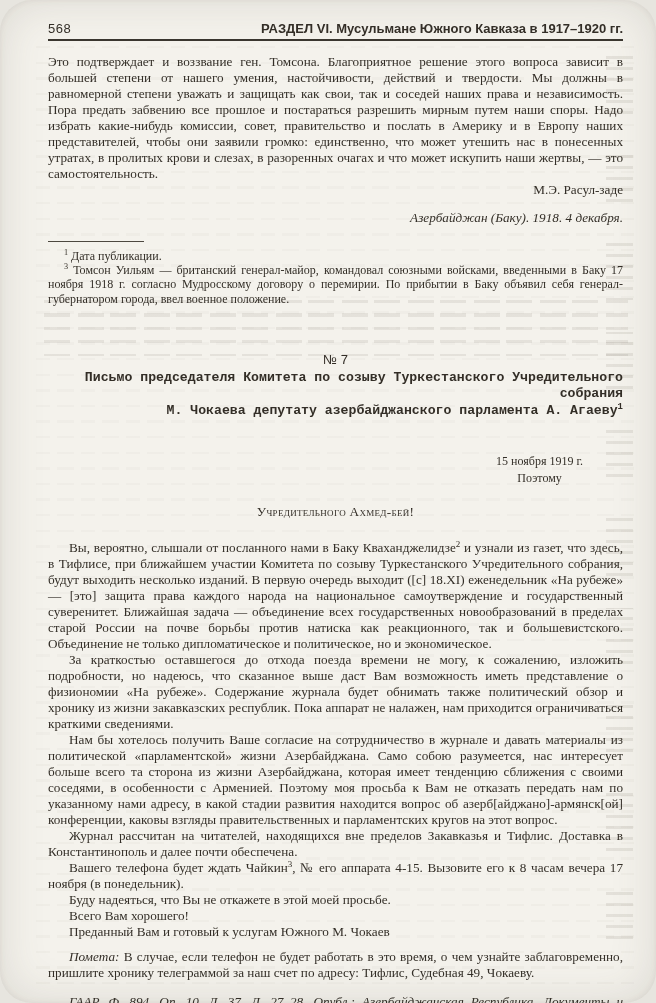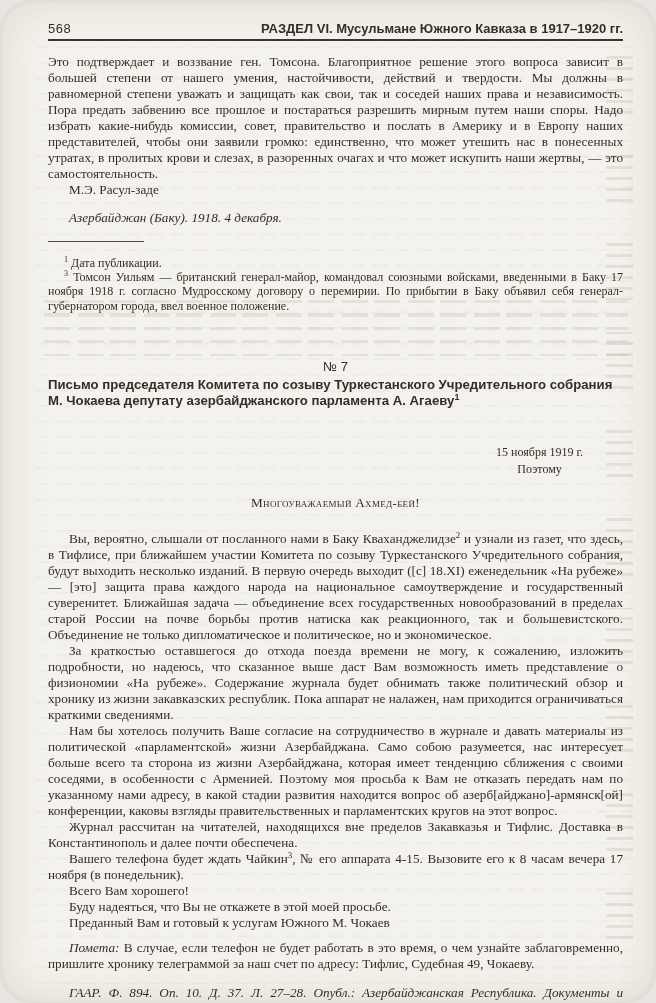--- a/index.html
+++ b/index.html
@@ -25,41 +25,41 @@
   .pagenum{font-weight:normal;letter-spacing:.5px;}
   .pagehead-title{font-weight:bold;}
   .headrule{border-bottom:2px solid #3a362f;margin-top:3px;}
   
   .body{
     font-size:13.2px;line-height:16px;margin:0;
     text-align:justify;
   }
   .indent{text-indent:21px;}
   .first-para{margin-top:13px;}
-  .noj{text-align:left;}
+  .noj{text-align:right;}
   .italic{font-style:italic;}
   .source-line{margin-top:12px;}
   sup{font-size:68%;line-height:0;vertical-align:super;}
   
   .fn-rule{width:96px;border-top:1px solid #4d4840;margin-top:15px;}
-  .footnotes{margin-top:14px;}
+  .footnotes{margin-top:7px;}
   .fn{
     font-size:12px;line-height:14.2px;margin:0;
     text-align:justify;text-indent:16px;
   }
   
   .doc7{margin-top:46px;}
   .doc-number{
     text-align:center;margin:0;
     font-family:"Liberation Sans", sans-serif;
     font-size:13px;
   }
   .doc-title{
-    text-align:left;margin:3px 0 0 0;
-    font-family:Liberation Sans, sans-serif;
+    text-align:right;margin:3px 0 0 0;
+    font-family:Liberation Mono, monospace;
     font-weight:bold;font-size:13.2px;line-height:16.5px;
   }
   .dateblock{
     width:max-content;margin:34px 40px 0 auto;
     text-align:center;font-size:12px;line-height:17px;
   }
   .salutation{
     text-align:center;margin:17px 0 0 0;
     font-size:13.2px;letter-spacing:.3px;
     font-variant:small-caps;
@@ -125,30 +125,30 @@
       <p class="doc-title">
         <span>Письмо председателя Комитета по созыву Туркестанского Учредительного собрания</span><br>
         <span>М. Чокаева депутату азербайджанского парламента А. Агаеву</span><sup>1</sup>
       </p>
 
       <div class="dateblock">
         <div>15 ноября 1919 г.</div>
         <div>Поэтому</div>
       </div>
 
-      <p class="salutation">Многоуважаемый Ахмед-бей!</p>
+      <p class="salutation">Учредительного Ахмед-бей!</p>
 
       <div class="letter">
           <p class="body indent"><span>Вы, вероятно, слышали от посланного нами в Баку Кваханджелидзе</span><sup>2</sup><span> и узнали из газет, что здесь, в Тифлисе, при ближайшем участии Комитета по созыву Туркестанского Учредительного собрания, будут выходить несколько изданий. В первую очередь выходит ([с] 18.XI) еженедельник «На рубеже» — [это] защита права каждого народа на национальное самоутверждение и государственный суверенитет. Ближайшая задача — объединение всех государственных новообразований в пределах старой России на почве борьбы против натиска как реакционного, так и большевистского. Объединение не только дипломатическое и политическое, но и экономическое.</span></p>
           <p class="body indent"><span>За краткостью оставшегося до отхода поезда времени не могу, к сожалению, изложить подробности, но надеюсь, что сказанное выше даст Вам возможность иметь представление о физиономии «На рубеже». Содержание журнала будет обнимать также политический обзор и хронику из жизни закавказских республик. Пока аппарат не налажен, нам приходится ограничиваться краткими сведениями.</span></p>
           <p class="body indent"><span>Нам бы хотелось получить Ваше согласие на сотрудничество в журнале и давать материалы из политической «парламентской» жизни Азербайджана. Само собою разумеется, нас интересует больше всего та сторона из жизни Азербайджана, которая имеет тенденцию сближения с своими соседями, в особенности с Арменией. Поэтому моя просьба к Вам не отказать передать нам по указанному нами адресу, в какой стадии развития находится вопрос об азерб[айджано]-армянск[ой] конференции, каковы взгляды правительственных и парламентских кругов на этот вопрос.</span></p>
           <p class="body indent"><span>Журнал рассчитан на читателей, находящихся вне пределов Закавказья и Тифлис. Доставка в Константинополь и далее почти обеспечена.</span></p>
           <p class="body indent"><span>Вашего телефона будет ждать Чайкин</span><sup>3</sup><span>, № его аппарата 4-15. Вызовите его к 8 часам вечера 17 ноября (в понедельник).</span></p>
+          <p class="body indent"><span>Буду надеяться, что Вы не откажете в этой моей просьбе.</span></p>
           <p class="body indent"><span>Всего Вам хорошего!</span></p>
-          <p class="body indent"><span>Буду надеяться, что Вы не откажете в этой моей просьбе.</span></p>
           <p class="body indent"><span>Преданный Вам и готовый к услугам Южного М. Чокаев</span></p>
         </div>
 
       <p class="body indent pometa"><em>Помета:</em><span> В случае, если телефон не будет работать в это время, о чем узнайте заблаговременно, пришлите хронику телеграммой за наш счет по адресу: Тифлис, Судебная 49, Чокаеву.</span></p>
 
       <p class="body indent italic archive">ГААР. Ф. 894. Оп. 10. Д. 37. Л. 27–28. Опубл.: Азербайджанская Республика. Документы и материалы. 1918–1920 гг. Баку, 1998. С. 368.</p>
     </section>
 
   </div>
 </div>

